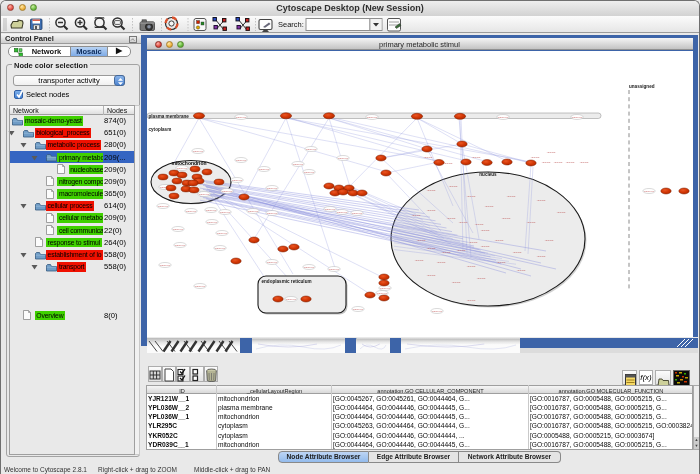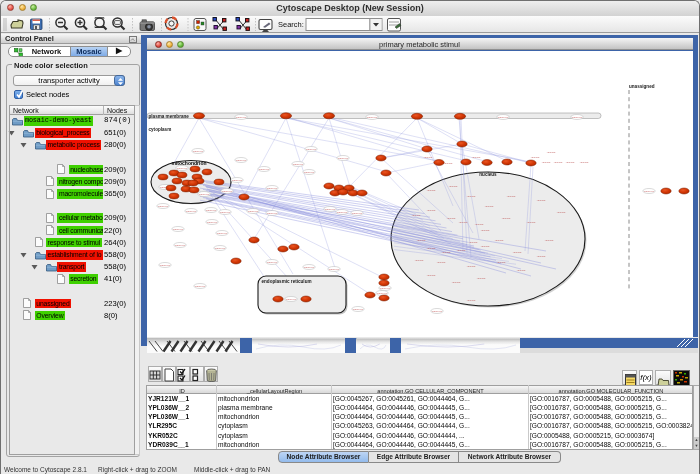--- a/index.html
+++ b/index.html
@@ -134,21 +134,21 @@
         <path d="M2,5.5 L4,8 L7.5,1.5" fill="none" stroke="#fff" stroke-width="1.6"></path>
       </svg>
     </div>
     <div class="abs" style="left:25px;top:89px;font-size:7.5px;color:#000">Select nodes</div>
     <div class="th">
       <span style="position:absolute;left:3px">Network</span>
       <span style="position:absolute;left:97px">Nodes</span>
       <span style="position:absolute;left:93px;top:0;width:1px;height:9px;background:#b5b5b5"></span>
     </div>
     <div class="sbv"></div>
-    <div class="trow" style="top:113.5px;font-family:Liberation Mono, monospace;">
+    <div class="trow" style="top:113.5px;">
       <svg class="abs" style="left:2.0px;top:2px" width="11" height="9" viewBox="0 0 11 9">
         <path d="M0.5,2.5 L0.5,8 L10.5,8 L10.5,3.5 L5.5,3.5 L4.5,1.5 L1.5,1.5 Z" fill="#6f9cc6" stroke="#33597f" stroke-width="0.8"></path>
         <path d="M0.8,4.2 L10.2,4.2" stroke="#8fb4d6" stroke-width="1"></path>
       </svg>
       <div class="lb" style="left:13.5px;max-width:79.5px;overflow:hidden;background:#3fd000">mosaic-demo-yeast</div>
       <div class="num" style="color:#000">874(0)</div>
     </div>
     <div class="trow" style="top:125.7px;">
       <svg class="abs" style="left:-1.7px;top:3.5px" width="7" height="6" viewBox="0 0 7 6">
         <path d="M0.5,1 L6.5,1 L3.5,5.5 Z" fill="#5a5a5a"></path>
@@ -163,20 +163,31 @@
     <div class="trow" style="top:137.9px;">
       <svg class="abs" style="left:9.6px;top:3.5px" width="7" height="6" viewBox="0 0 7 6">
         <path d="M0.5,1 L6.5,1 L3.5,5.5 Z" fill="#5a5a5a"></path>
       </svg>
       <svg class="abs" style="left:24.6px;top:2px" width="11" height="9" viewBox="0 0 11 9">
         <path d="M0.5,2.5 L0.5,8 L10.5,8 L10.5,3.5 L5.5,3.5 L4.5,1.5 L1.5,1.5 Z" fill="#6f9cc6" stroke="#33597f" stroke-width="0.8"></path>
         <path d="M0.8,4.2 L10.2,4.2" stroke="#8fb4d6" stroke-width="1"></path>
       </svg>
       <div class="lb" style="left:36.1px;max-width:56.9px;overflow:hidden;background:#f01000">metabolic process</div>
       <div class="num" style="color:#000">280(0)</div>
+    </div>
+    <div class="trow" style="top:150.0px;background:#3565c2;">
+      <svg class="abs" style="left:20.9px;top:3.5px" width="7" height="6" viewBox="0 0 7 6">
+        <path d="M0.5,1 L6.5,1 L3.5,5.5 Z" fill="#5a5a5a"></path>
+      </svg>
+      <svg class="abs" style="left:35.9px;top:2px" width="11" height="9" viewBox="0 0 11 9">
+        <path d="M0.5,2.5 L0.5,8 L10.5,8 L10.5,3.5 L5.5,3.5 L4.5,1.5 L1.5,1.5 Z" fill="#6f9cc6" stroke="#33597f" stroke-width="0.8"></path>
+        <path d="M0.8,4.2 L10.2,4.2" stroke="#8fb4d6" stroke-width="1"></path>
+      </svg>
+      <div class="lb" style="left:47.400000000000006px;max-width:45.599999999999994px;overflow:hidden;background:#3fd000">primary metabo</div>
+      <div class="num" style="color:#000">209(...</div>
     </div>
     <div class="trow" style="top:162.2px;">
       <svg class="abs" style="left:47.2px;top:1px" width="8" height="10" viewBox="0 0 8 10">
         <path d="M0.5,0.5 L5.5,0.5 L7.5,2.5 L7.5,9.5 L0.5,9.5 Z" fill="#fcfcfc" stroke="#8a8a8a" stroke-width="0.8"></path>
         <path d="M5.5,0.5 L5.5,2.5 L7.5,2.5" fill="none" stroke="#8a8a8a" stroke-width="0.7"></path>
       </svg>
       <div class="lb" style="left:58.7px;max-width:34.3px;overflow:hidden;background:#3fd000">nucleobase-</div>
       <div class="num" style="color:#000">209(0)</div>
     </div>
     <div class="trow" style="top:174.4px;">
@@ -188,20 +199,31 @@
       <div class="num" style="color:#000">209(0)</div>
     </div>
     <div class="trow" style="top:186.6px;">
       <svg class="abs" style="left:35.9px;top:1px" width="8" height="10" viewBox="0 0 8 10">
         <path d="M0.5,0.5 L5.5,0.5 L7.5,2.5 L7.5,9.5 L0.5,9.5 Z" fill="#fcfcfc" stroke="#8a8a8a" stroke-width="0.8"></path>
         <path d="M5.5,0.5 L5.5,2.5 L7.5,2.5" fill="none" stroke="#8a8a8a" stroke-width="0.7"></path>
       </svg>
       <div class="lb" style="left:47.400000000000006px;max-width:45.599999999999994px;overflow:hidden;background:#3fd000">macromolecule</div>
       <div class="num" style="color:#000">365(0)</div>
     </div>
+    <div class="trow" style="top:198.8px;">
+      <svg class="abs" style="left:9.6px;top:3.5px" width="7" height="6" viewBox="0 0 7 6">
+        <path d="M0.5,1 L6.5,1 L3.5,5.5 Z" fill="#5a5a5a"></path>
+      </svg>
+      <svg class="abs" style="left:24.6px;top:2px" width="11" height="9" viewBox="0 0 11 9">
+        <path d="M0.5,2.5 L0.5,8 L10.5,8 L10.5,3.5 L5.5,3.5 L4.5,1.5 L1.5,1.5 Z" fill="#6f9cc6" stroke="#33597f" stroke-width="0.8"></path>
+        <path d="M0.8,4.2 L10.2,4.2" stroke="#8fb4d6" stroke-width="1"></path>
+      </svg>
+      <div class="lb" style="left:36.1px;max-width:56.9px;overflow:hidden;background:#f01000">cellular process</div>
+      <div class="num" style="color:#000">614(0)</div>
+    </div>
     <div class="trow" style="top:210.9px;">
       <svg class="abs" style="left:35.9px;top:1px" width="8" height="10" viewBox="0 0 8 10">
         <path d="M0.5,0.5 L5.5,0.5 L7.5,2.5 L7.5,9.5 L0.5,9.5 Z" fill="#fcfcfc" stroke="#8a8a8a" stroke-width="0.8"></path>
         <path d="M5.5,0.5 L5.5,2.5 L7.5,2.5" fill="none" stroke="#8a8a8a" stroke-width="0.7"></path>
       </svg>
       <div class="lb" style="left:47.400000000000006px;max-width:45.599999999999994px;overflow:hidden;background:#3fd000">cellular metabo</div>
       <div class="num" style="color:#000">209(0)</div>
     </div>
     <div class="trow" style="top:223.1px;">
       <svg class="abs" style="left:35.9px;top:1px" width="8" height="10" viewBox="0 0 8 10">
@@ -233,36 +255,20 @@
     <div class="trow" style="top:259.7px;">
       <svg class="abs" style="left:20.9px;top:3.5px" width="7" height="6" viewBox="0 0 7 6">
         <path d="M0.5,1 L6.5,1 L3.5,5.5 Z" fill="#5a5a5a"></path>
       </svg>
       <svg class="abs" style="left:35.9px;top:2px" width="11" height="9" viewBox="0 0 11 9">
         <path d="M0.5,2.5 L0.5,8 L10.5,8 L10.5,3.5 L5.5,3.5 L4.5,1.5 L1.5,1.5 Z" fill="#6f9cc6" stroke="#33597f" stroke-width="0.8"></path>
         <path d="M0.8,4.2 L10.2,4.2" stroke="#8fb4d6" stroke-width="1"></path>
       </svg>
       <div class="lb" style="left:47.400000000000006px;max-width:45.599999999999994px;overflow:hidden;background:#f01000">transport</div>
       <div class="num" style="color:#000">558(0)</div>
-    </div>
-    <div class="trow" style="top:271.8px;">
-      <svg class="abs" style="left:47.2px;top:1px" width="8" height="10" viewBox="0 0 8 10">
-        <path d="M0.5,0.5 L5.5,0.5 L7.5,2.5 L7.5,9.5 L0.5,9.5 Z" fill="#fcfcfc" stroke="#8a8a8a" stroke-width="0.8"></path>
-        <path d="M5.5,0.5 L5.5,2.5 L7.5,2.5" fill="none" stroke="#8a8a8a" stroke-width="0.7"></path>
-      </svg>
-      <div class="lb" style="left:58.7px;max-width:34.3px;overflow:hidden;background:#3fd000">secretion</div>
-      <div class="num" style="color:#000">41(0)</div>
-    </div>
-    <div class="trow" style="top:296.2px;">
-      <svg class="abs" style="left:13.3px;top:1px" width="8" height="10" viewBox="0 0 8 10">
-        <path d="M0.5,0.5 L5.5,0.5 L7.5,2.5 L7.5,9.5 L0.5,9.5 Z" fill="#fcfcfc" stroke="#8a8a8a" stroke-width="0.8"></path>
-        <path d="M5.5,0.5 L5.5,2.5 L7.5,2.5" fill="none" stroke="#8a8a8a" stroke-width="0.7"></path>
-      </svg>
-      <div class="lb" style="left:24.8px;max-width:68.2px;overflow:hidden;background:#f01000">unassigned</div>
-      <div class="num" style="color:#000">223(0)</div>
     </div>
     <div class="trow" style="top:308.4px;">
       <svg class="abs" style="left:13.3px;top:1px" width="8" height="10" viewBox="0 0 8 10">
         <path d="M0.5,0.5 L5.5,0.5 L7.5,2.5 L7.5,9.5 L0.5,9.5 Z" fill="#fcfcfc" stroke="#8a8a8a" stroke-width="0.8"></path>
         <path d="M5.5,0.5 L5.5,2.5 L7.5,2.5" fill="none" stroke="#8a8a8a" stroke-width="0.7"></path>
       </svg>
       <div class="lb" style="left:24.8px;max-width:68.2px;overflow:hidden;background:#3fd000">Overview</div>
       <div class="num" style="color:#000">8(0)</div>
     </div>
     <div class="abs" style="left:8px;top:104px;width:126px;height:350px;border:1px solid #9f9f9f;pointer-events:none"></div>

